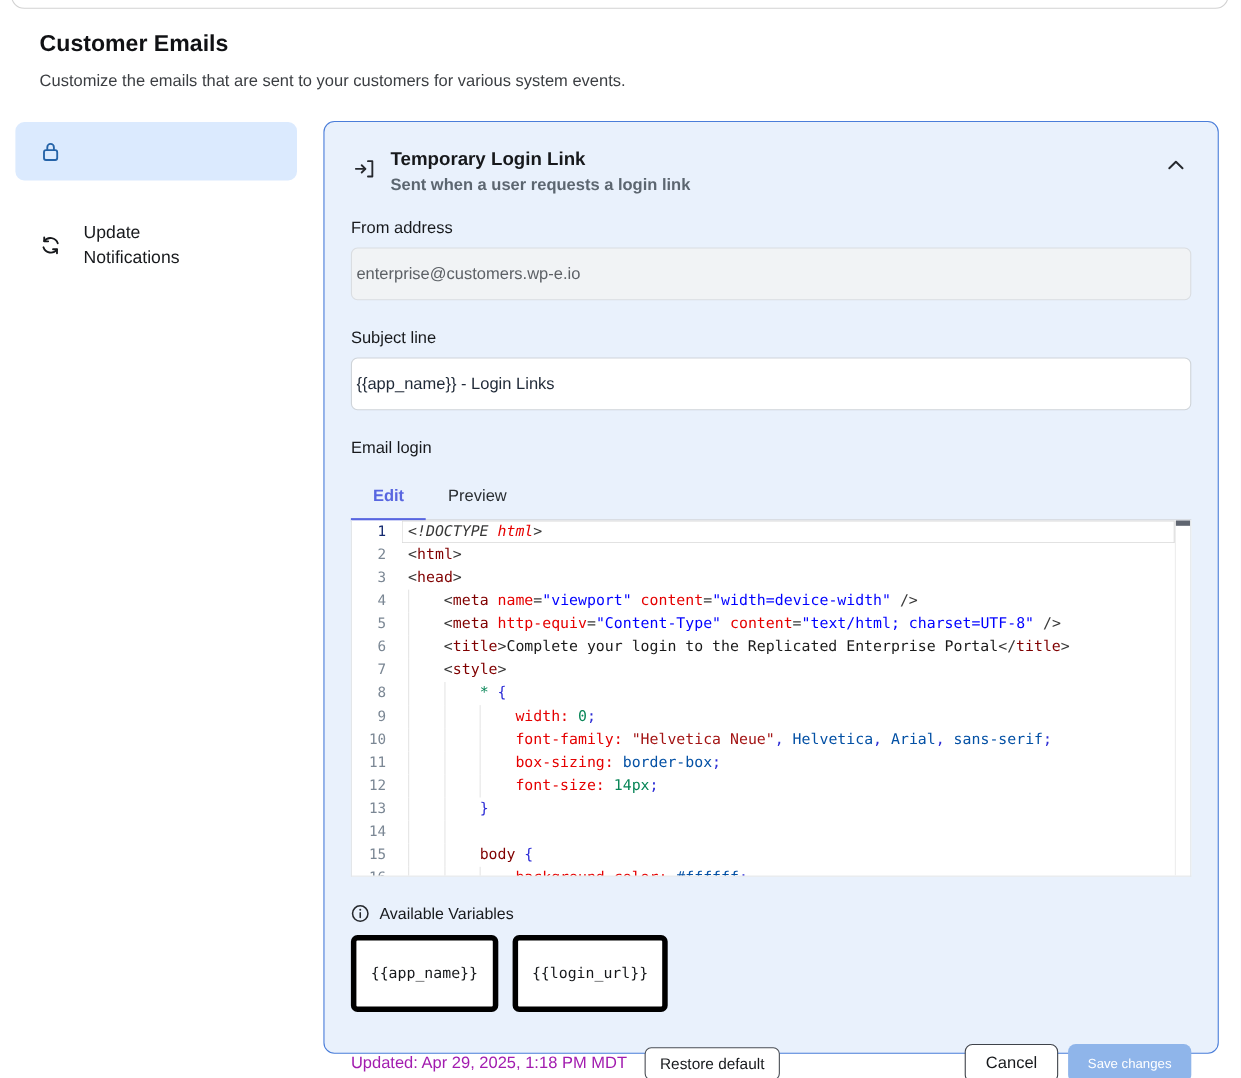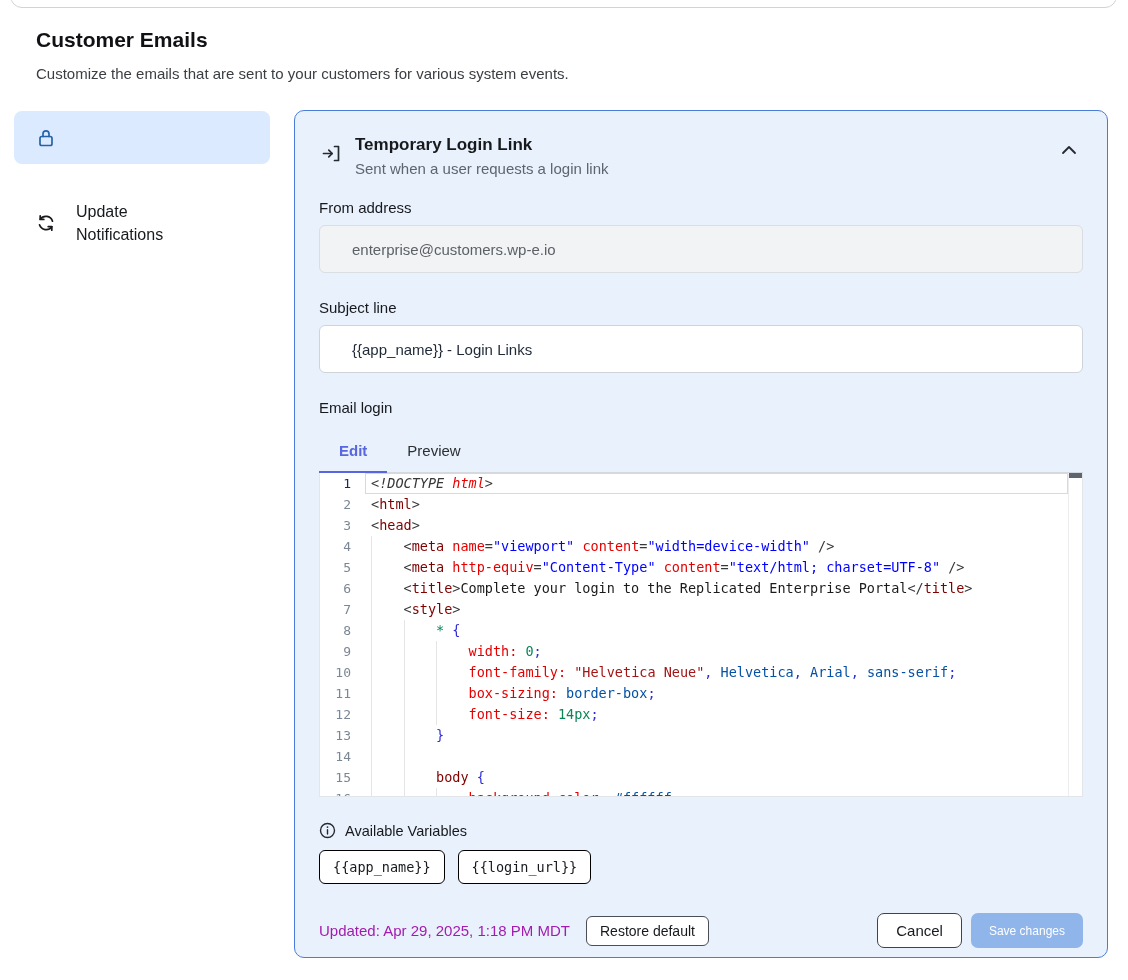--- a/index.html
+++ b/index.html
@@ -22,25 +22,25 @@
   .side-item + .side-item{margin-top:20px;}
   .side-label{max-width:140px;line-height:1.45;}
   .side-icon{flex:0 0 20px;display:flex;align-items:center;}
 
   
   .panel{position:absolute;left:294px;top:110px;width:814px;height:848px;box-sizing:border-box;
     background:#e9f1fc;border:1px solid #4a7dd9;border-radius:10px;padding:24px;}
   .panel-header{display:flex;align-items:flex-start;margin-bottom:22px;}
   .panel-header-icon{margin:8px 13px 0 2px;}
   .panel-title{font-size:17px;font-weight:bold;color:#17191c;margin:0 0 5px 0;}
-  .panel-subtitle{font-size:15px;color:#5c6670;margin:0;}
+  .panel-subtitle{font-size:15px;color:#5c6670;margin:0;font-weight:bold;}
   .chevron-btn{margin-left:auto;background:none;border:none;padding:6px;cursor:pointer;margin-top:4px;}
 
   .field-label{font-size:15px;color:#17191c;margin:0 0 9px 0;}
-  .text-input{width:100%;height:48px;border:1px solid #cfd4d9;border-radius:6px;padding:0 32px;
+  .text-input{width:100%;height:48px;border:1px solid #cfd4d9;border-radius:6px;padding:0 4px;
     font-size:15px;background:#fff;color:#1f2937;box-sizing:border-box;
     font-family:"Liberation Sans","DejaVu Sans",sans-serif;}
   .text-input.muted{background:#f1f3f5;color:#5d6166;border-color:#dadde1;}
   .field-group{margin-bottom:26px;}
 
   
   .tabs{display:flex;border-bottom:1px solid #d5d8dc;margin-top:17px;}
   .tab{padding:9px 20px 13px 20px;font-size:15px;color:#2b2f33;background:none;border:none;cursor:pointer;
     position:relative;font-family:inherit;}
   .tab.active{color:#5866e0;font-weight:bold;}
@@ -57,21 +57,21 @@
   .code-text{margin:0;padding-left:6px;font-family:"DejaVu Sans Mono",monospace;font-size:13.5px;
     line-height:21px;white-space:pre;}
   .guide{position:absolute;top:0;bottom:0;width:1px;background:#e5e5e5;}
   .editor-scroll{position:absolute;top:0;right:0;bottom:0;width:13px;border-left:1px solid #ededed;}
   .editor-thumb{position:absolute;top:0;right:0;width:13px;height:5px;background:#5f6570;cursor:pointer;}
 
   
   .vars-head{display:flex;align-items:center;gap:9px;margin-top:25px;font-size:14.5px;color:#17191c;}
   .chips{display:flex;gap:13px;margin-top:11px;}
   .chip{font-family:"DejaVu Sans Mono",monospace;font-size:13.5px;color:#17191c;background:#fff;
-    border:1px solid #000000;border-radius:6px;padding:8px 13px;cursor:pointer;}
+    border:5px solid #000000;border-radius:6px;padding:22px 13px;cursor:pointer;}
 
   
   .panel-footer{display:flex;align-items:center;margin-top:29px;}
   .updated{font-size:15px;color:#a21caf;}
   .btn-restore{margin-left:16px;background:#fff;border:1px solid #4a4e55;border-radius:6px;
     font-size:14px;color:#17191c;padding:6px 13px;cursor:pointer;font-family:inherit;}
   .footer-right{margin-left:auto;display:flex;gap:9px;}
   .btn-cancel{background:#fff;border:1px solid #3f434a;border-radius:7px;font-size:15px;color:#17191c;
     padding:8px 18px;cursor:pointer;font-family:inherit;}
   .btn-save{background:#8fb5ea;border:none;border-radius:7px;font-size:12px;color:#ffffff;

